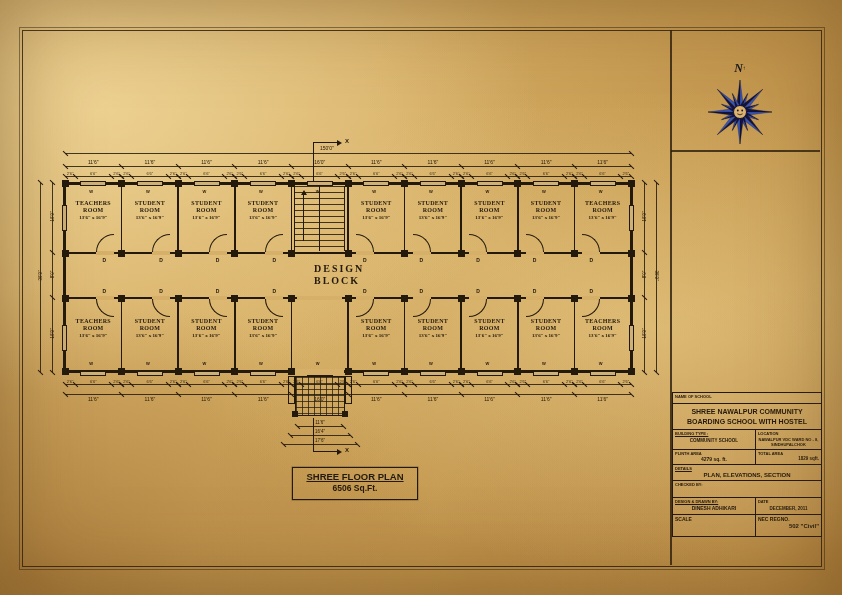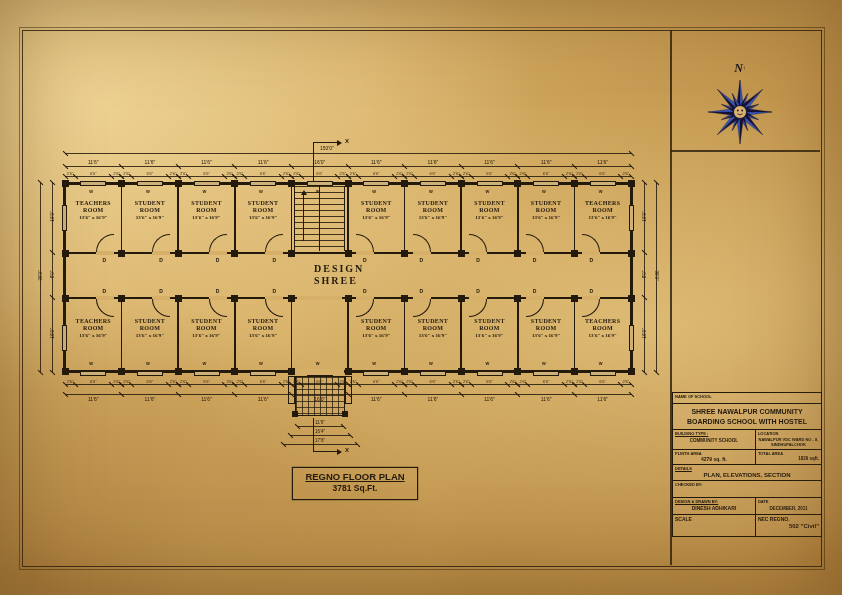--- a/index.html
+++ b/index.html
@@ -606,26 +606,26 @@
     <div style="position: absolute; left: 36.5px; top: 372px; width: 7px; height: 1px; background: rgb(36, 26, 12); transform: rotate(45deg);"></div>
     <div style="position: absolute; left: 25px; top: 273px; width: 30px; text-align: center; font-size: 4.5px; color: rgb(36, 26, 12); transform: rotate(-90deg);">36'9"</div>
     <div style="position: absolute; left: 656px; top: 182px; width: 1px; height: 191px; background: rgba(36, 26, 12, 0.85);"></div>
     <div style="position: absolute; left: 652.5px; top: 182px; width: 7px; height: 1px; background: rgb(36, 26, 12); transform: rotate(45deg);"></div>
     <div style="position: absolute; left: 652.5px; top: 372px; width: 7px; height: 1px; background: rgb(36, 26, 12); transform: rotate(45deg);"></div>
     <div style="position: absolute; left: 641px; top: 273px; width: 30px; text-align: center; font-size: 4.5px; color: rgb(36, 26, 12); transform: rotate(90deg);">36'9"</div>
   </div>
 
 <div class="hostel-label">
   <span>DESIGN</span>
-  <span>SHREE</span>
+  <span>BLOCK</span>
 </div>
 
 <div class="ptb">
-  <div class="ptb-title">REGNO FLOOR PLAN</div>
-  <div class="ptb-area">3781 Sq.Ft.</div>
+  <div class="ptb-title">SHREE FLOOR PLAN</div>
+  <div class="ptb-area">6506 Sq.Ft.</div>
 </div>
 
 <div class="tb">
   <div class="r" style="height:11px;">
     <div class="cellw lbl">NAME OF SCHOOL</div>
   </div>
   <div class="r name-row" style="height:26px;">SHREE NAWALPUR COMMUNITY BOARDING SCHOOL WITH HOSTEL</div>
   <div class="r two" style="height:20px;">
     <div class="cell l">
       <div class="lbl u">BUILDING TYPE :</div>

